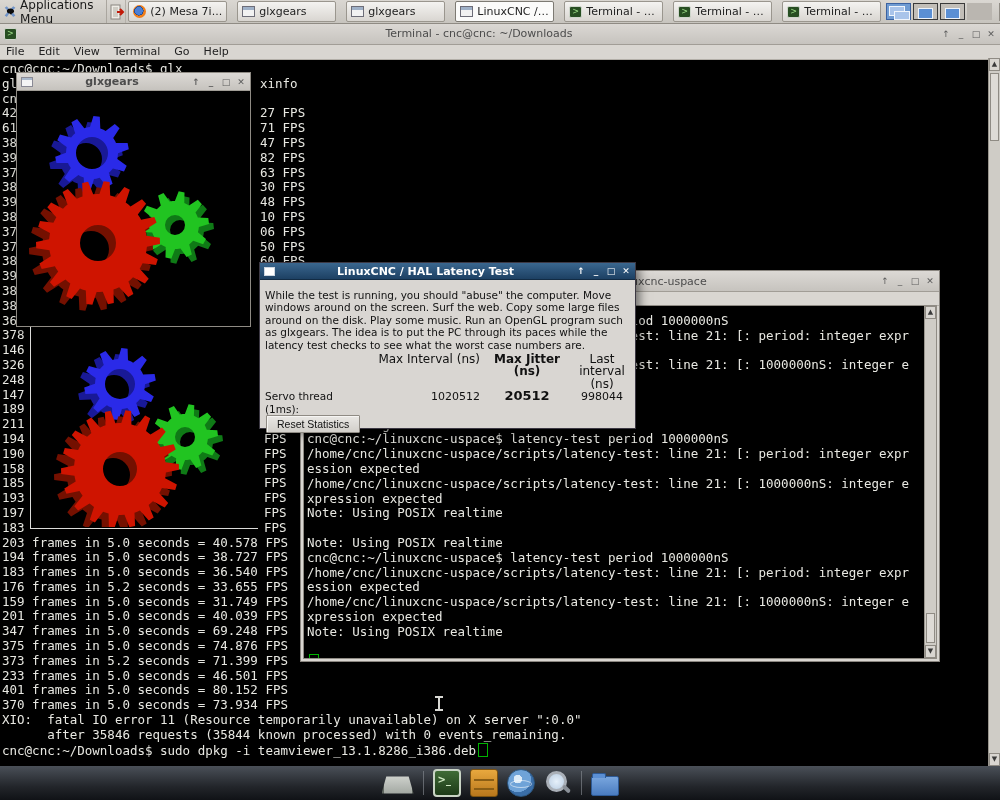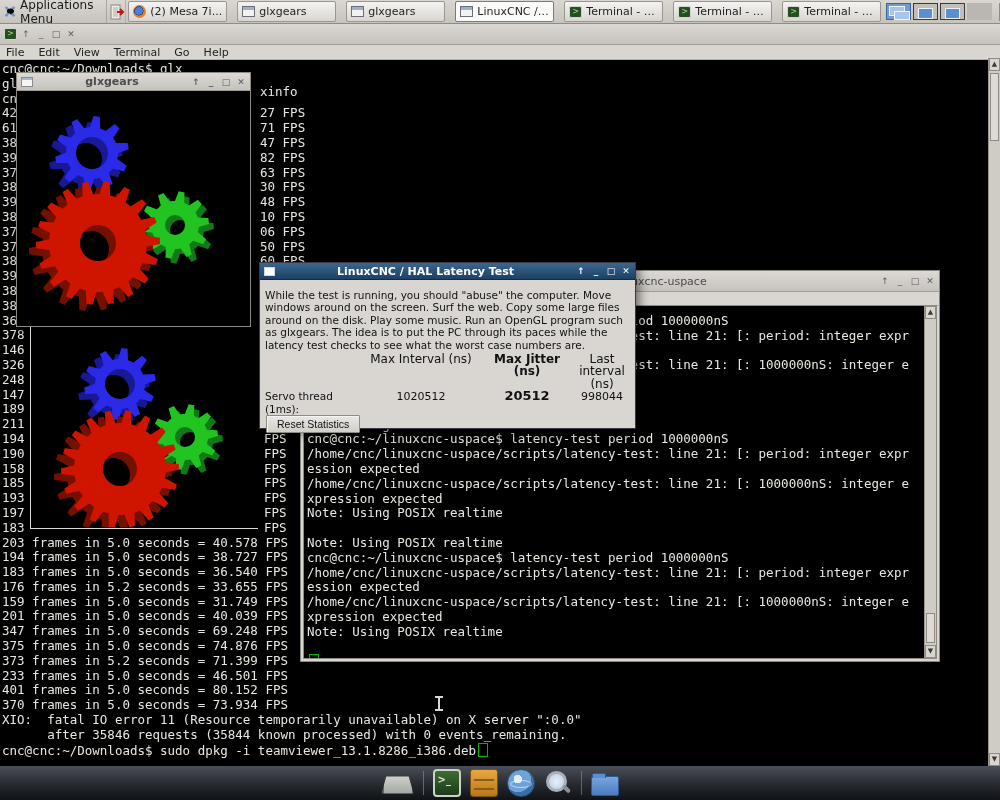--- a/index.html
+++ b/index.html
@@ -40,21 +40,21 @@
     background:linear-gradient(#dcd9d5,#c6c3be);border-bottom:1px solid #a19d96;font-size:11px;color:#4c4c4c;}
   .titlebar .ttl{flex:1;text-align:center;overflow:hidden;white-space:nowrap;}
   .wbtns{display:flex;gap:5px;font-size:9px;color:#5c5c5c;}
   .wbtns span{width:10px;text-align:center;}
   .wicon{width:12px;height:10px;background:#f5f5f5;border:1px solid #8a8a95;box-sizing:border-box;}
   .wicon::before{content:"";display:block;height:2px;background:#aab9cc;}
   
   .term1{position:absolute;left:0;top:23px;width:1000px;height:743px;z-index:1;}
   .term1 .titlebar{height:21px;}
   .menubar{height:14px;background:#d9d6d1;border-bottom:1px solid #b3afa8;display:flex;gap:14px;
-    padding:0 6px;font-size:11px;color:#222;align-items:center;}
+    padding:0 6px;font-size:11px;color:#222;align-items:flex-start;}
   .tcontent{position:relative;background:#000;overflow:hidden;}
   .t1content{height:708px;}
   .trow{position:relative;height:14.8px;line-height:14.8px;white-space:pre;
     font-family:"DejaVu Sans Mono","Liberation Mono",monospace;font-size:12.5px;color:#e8e8e2;}
   .trow .r{position:absolute;top:0;}
   .cur{display:inline-block;width:8px;height:12px;border:1px solid #00b400;margin-left:2px;vertical-align:-2px;}
   .vscroll{position:absolute;right:0;top:0;width:11px;background:#cfccc6;border-left:1px solid #9a968e;}
   .varrow{position:absolute;left:0;width:11px;height:13px;background:#d9d6d1;border:1px solid #8f8b84;
     box-sizing:border-box;font-size:7px;line-height:11px;text-align:center;color:#3a3a3a;}
   .vthumb{position:absolute;left:1px;width:9px;background:#dedbd6;border:1px solid #8f8b84;box-sizing:border-box;}
@@ -75,21 +75,21 @@
     background:#d9d6d2;border:1px solid #3c3843;box-sizing:border-box;box-shadow:3px 4px 10px rgba(0,0,0,.55);}
   .latency .titlebar{height:16px;background:linear-gradient(#3a678f,#1d4063);color:#fff;
     font-weight:bold;font-size:11px;border-bottom:1px solid #122b44;justify-content:center;}
   .latency .wbtns{color:#fff;}
   .lwicon{width:11px;height:9px;background:#fff;border:1px solid #cdd6e0;box-sizing:border-box;}
   .lbody{position:relative;height:149px;font-size:10.5px;color:#111;line-height:12.4px;}
   .lbody p{margin:3px 5px 0 5px;}
   .lbody p.p2{margin-top:9px;}
   .lat-grid{display:grid;grid-template-columns:100px 118px 94px 1fr;margin:2px 5px 0 2px;align-items:baseline;}
   .lh{font-size:12px;}
-  .lh.c2,.lv.c2{text-align:center;}
+  .lh.c2,.lv.c2{text-align:right;}
   .lh.c3,.lv.c3{text-align:center;font-weight:bold;}
   .lh.c4,.lv.c4{text-align:center;}
   .lv.c2,.lv.c4{font-size:11px;}
   .lv.c3{font-size:13px;}
   .llabel{font-size:10.5px;padding-left:3px;}
   .reset-btn{position:absolute;left:6px;bottom:5px;padding:2px 10px;font-size:10.5px;color:#111;
     background:linear-gradient(#e9e7e4,#d2cfca);border:1px solid #8f8b84;border-radius:1px;
     box-shadow:1px 1px 0 #f6f5f3 inset;}
   
   .dock{position:absolute;left:0;top:766px;width:1000px;height:34px;z-index:50;
@@ -185,38 +185,39 @@
         <div class="pcell empty"></div>
       </div>
     <div class="spacer"></div>
     <div class="clock">02:16</div>
 
   </div>
 
   <div class="term1">
     <div class="titlebar">
       <span class="ti-terminal"></span>
+      <span class="ttl">Terminal - cnc@cnc: ~/Downloads</span>
       <span class="wbtns">
           <span>↑</span>
           <span>_</span>
           <span>□</span>
           <span>✕</span>
         </span>
     </div>
     <div class="menubar" id="t1menu">
         <span>File</span>
         <span>Edit</span>
         <span>View</span>
         <span>Terminal</span>
         <span>Go</span>
         <span>Help</span>
       </div>
     <div class="tcontent t1content" id="t1rows" style="padding-top: 2px; padding-left: 2px;">
         <div class="trow"><span>cnc@cnc:~/Downloads$ glx</span></div>
-        <div class="trow"><span>gl</span><span class="r" style="left: 258px; margin-top: 8px;">xinfo</span></div>
+        <div class="trow"><span>gl</span><span class="r" style="left: 258px;">xinfo</span></div>
         <div class="trow"><span>cn</span></div>
         <div class="trow"><span>42</span><span class="r" style="left: 258px;">27 FPS</span></div>
         <div class="trow"><span>61</span><span class="r" style="left: 258px;">71 FPS</span></div>
         <div class="trow"><span>38</span><span class="r" style="left: 258px;">47 FPS</span></div>
         <div class="trow"><span>39</span><span class="r" style="left: 258px;">82 FPS</span></div>
         <div class="trow"><span>37</span><span class="r" style="left: 258px; text-align: center;">63 FPS</span></div>
         <div class="trow"><span>38</span><span class="r" style="left: 258px;">30 FPS</span></div>
         <div class="trow"><span>39</span><span class="r" style="left: 258px;">48 FPS</span></div>
         <div class="trow"><span>38</span><span class="r" style="left: 258px;">10 FPS</span></div>
         <div class="trow"><span>37</span><span class="r" style="left: 258px;">06 FPS</span></div>

